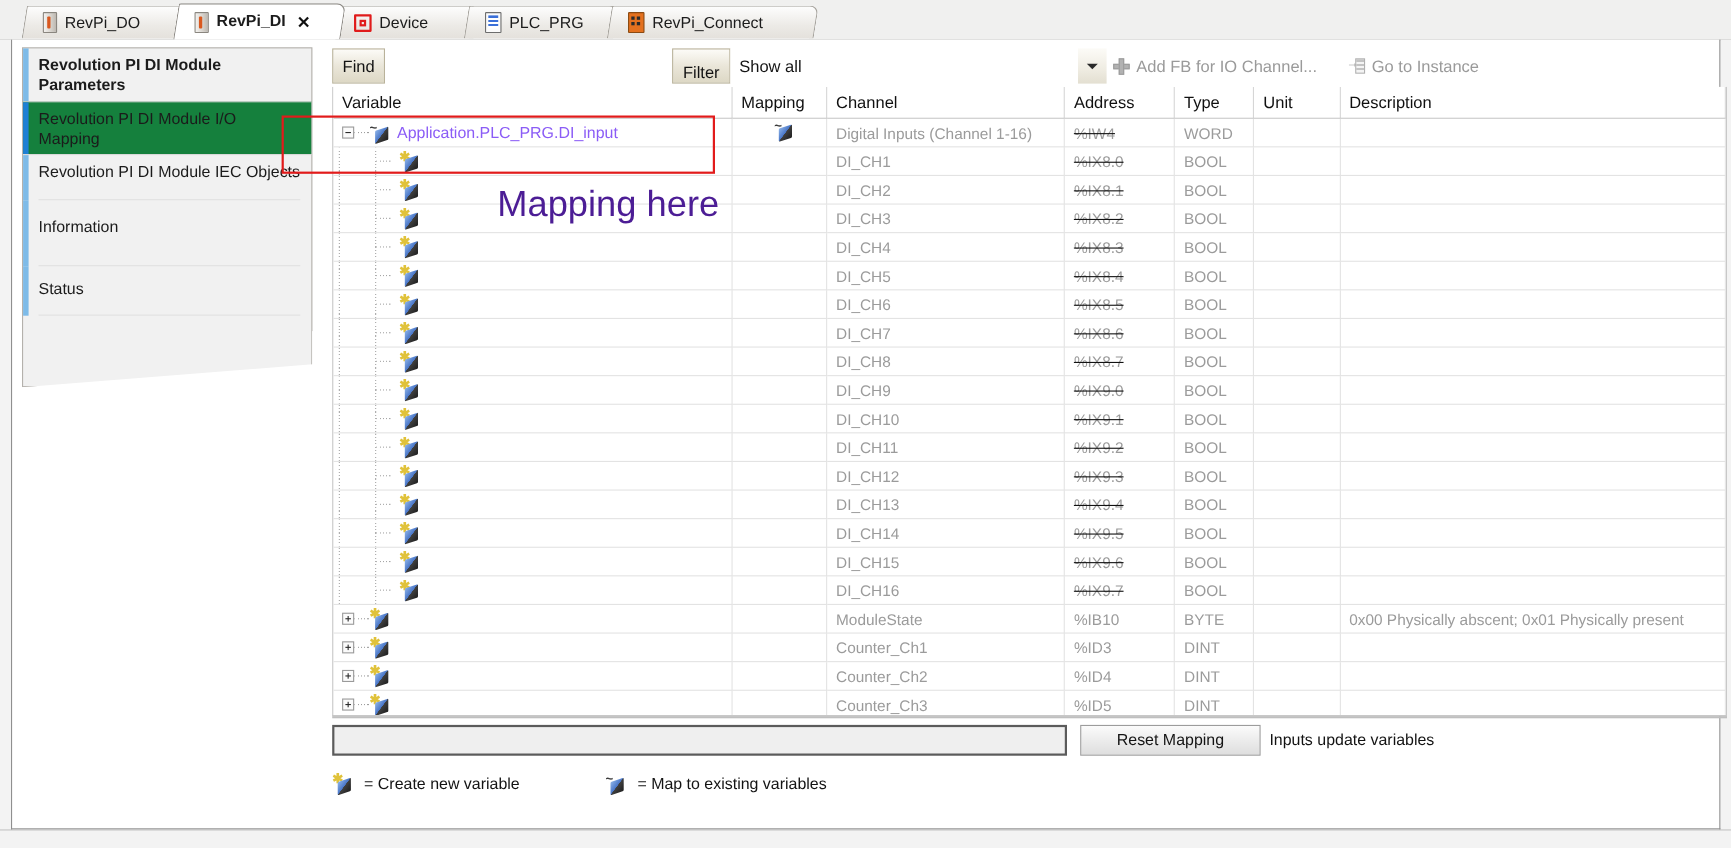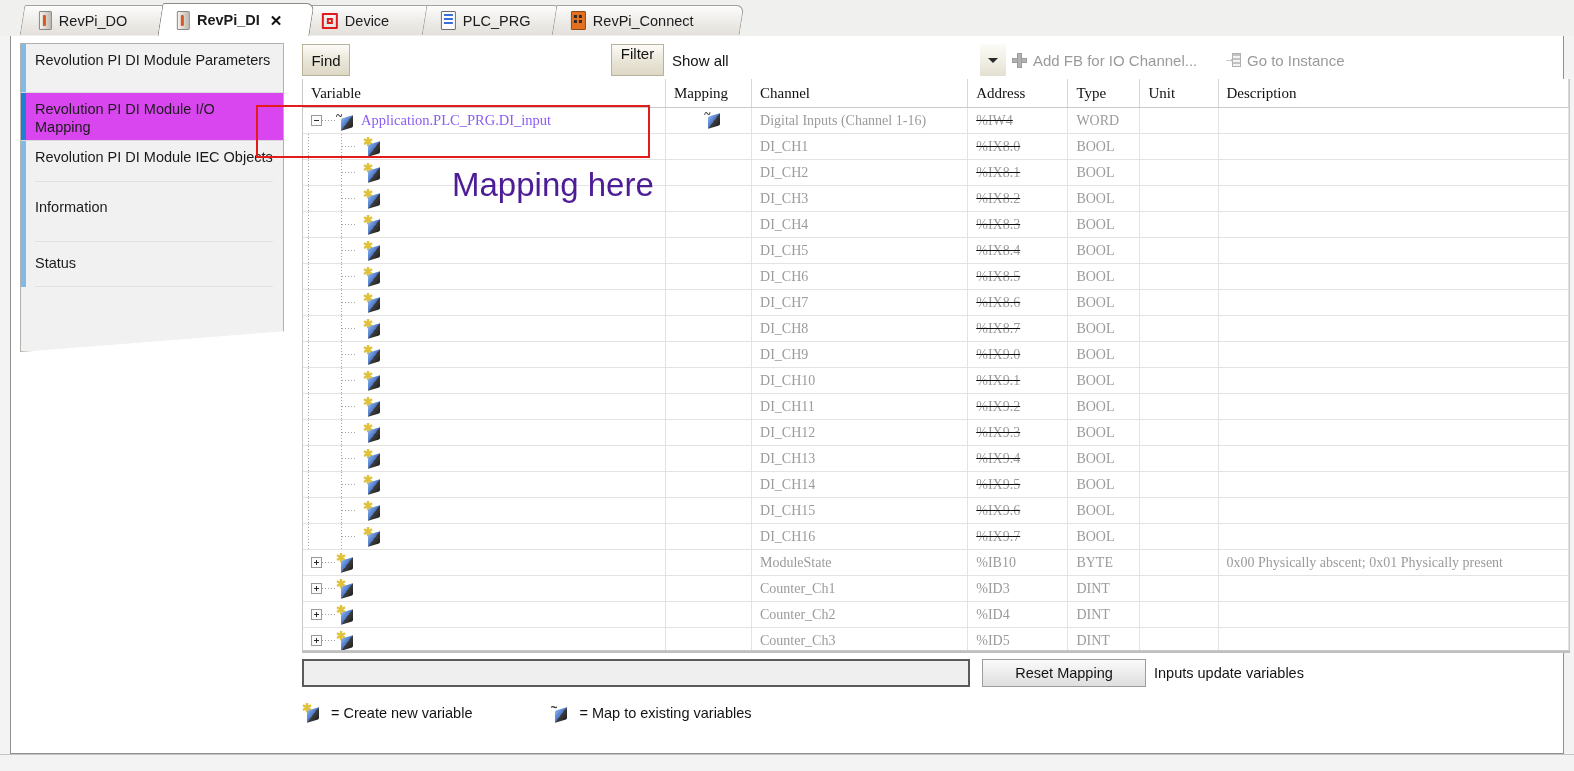--- a/index.html
+++ b/index.html
@@ -121,21 +121,21 @@
     box-sizing: border-box;
     padding: 7px 10px 7px 14px;
     font-size: 14.5px;
     color: #1b1b1b;
     line-height: 18px;
   }
   .sbitem .accent {
     position:absolute; left:0; top:0; bottom:0; width:5px;
     background:#7ebbe8;
   }
-  .sbitem.sel { background:#d946ef; }
+  .sbitem.sel { background:#15803d; }
   .sbitem.sel .accent { background:#1e7fd4; }
   .sbitem.sep { border-top: 1px solid #d9d9d9; }
   .sbrule {
     position:absolute; left:14px; right:10px; bottom:0; height:1px;
     background:#e2e2e2;
   }
 
   
   .pane {
     position: absolute; left: 289px; top: 7px;
@@ -154,21 +154,21 @@
     font-size:15px; color:#131313;
   }
   .find-input {
     position:absolute; left:50px; top:1px; width:260px; height:32px;
     background:#ffffff; border:none; box-sizing:border-box;
   }
   .btn-filter {
     position:absolute; left:311px; top:1px; width:53px; height:32px;
     background: linear-gradient(180deg,#fcfbf7 0%,#eae6d9 50%,#ddd8c5 100%);
     border:1px solid #b9b29a; box-sizing:border-box;
-    display:flex; align-items:flex-start; justify-content:center;
+    display:flex; align-items:flex-end; justify-content:center;
     font-size:15px; color:#131313;
   }
   .filter-combo {
     position:absolute; left:364px; top:1px; width:330px; height:32px;
     background:#ffffff; border:none; box-sizing:border-box;
     display:flex; align-items:center; padding-left:8px;
     font-size:15px; color:#141414;
   }
   .combo-arrow {
     position:absolute; left:680px; top:1px; width:26px; height:32px;
@@ -206,21 +206,20 @@
   .tablewrap {
     position:absolute; left:2px; top:36px; width:1268px; height:572px;
     border:1px solid #c8c8c8; border-top:none; box-sizing:border-box;
     background:#fff; overflow:hidden;
   }
   table.grid {
     border-collapse: collapse;
     width: 1266px;
     table-layout: fixed;
     font-size: 14px;
-    font-family: Liberation Serif, serif;
   }
   table.grid th {
     height: 28px;
     font-weight: normal;
     font-size: 15px;
     color: #101010;
     text-align: left;
     padding: 0 0 0 8px;
     background: #ffffff;
     border-right: 1px solid #d6d6d6;
@@ -391,21 +390,21 @@
     </div>
   </div>
 
   <div class="outer-left"></div>
   <div class="outer-right"></div>
   <div class="outer-bottom"></div>
 
   <div class="editor">
 
     <div class="sidebar">
-      <div class="sbitem" style="height:48px;">
+      <div class="sbitem" style="height:48px;font-weight:bold;">
         <span class="accent"></span>
         <span>Revolution PI DI Module Parameters</span>
       </div>
       <div class="sbitem sel sep" style="height:48px;">
         <span class="accent"></span>
         <span>Revolution PI DI Module I/O Mapping</span>
       </div>
       <div class="sbitem sep" style="height:42px;">
         <span class="accent"></span>
         <span>Revolution PI DI Module IEC Objects</span>

